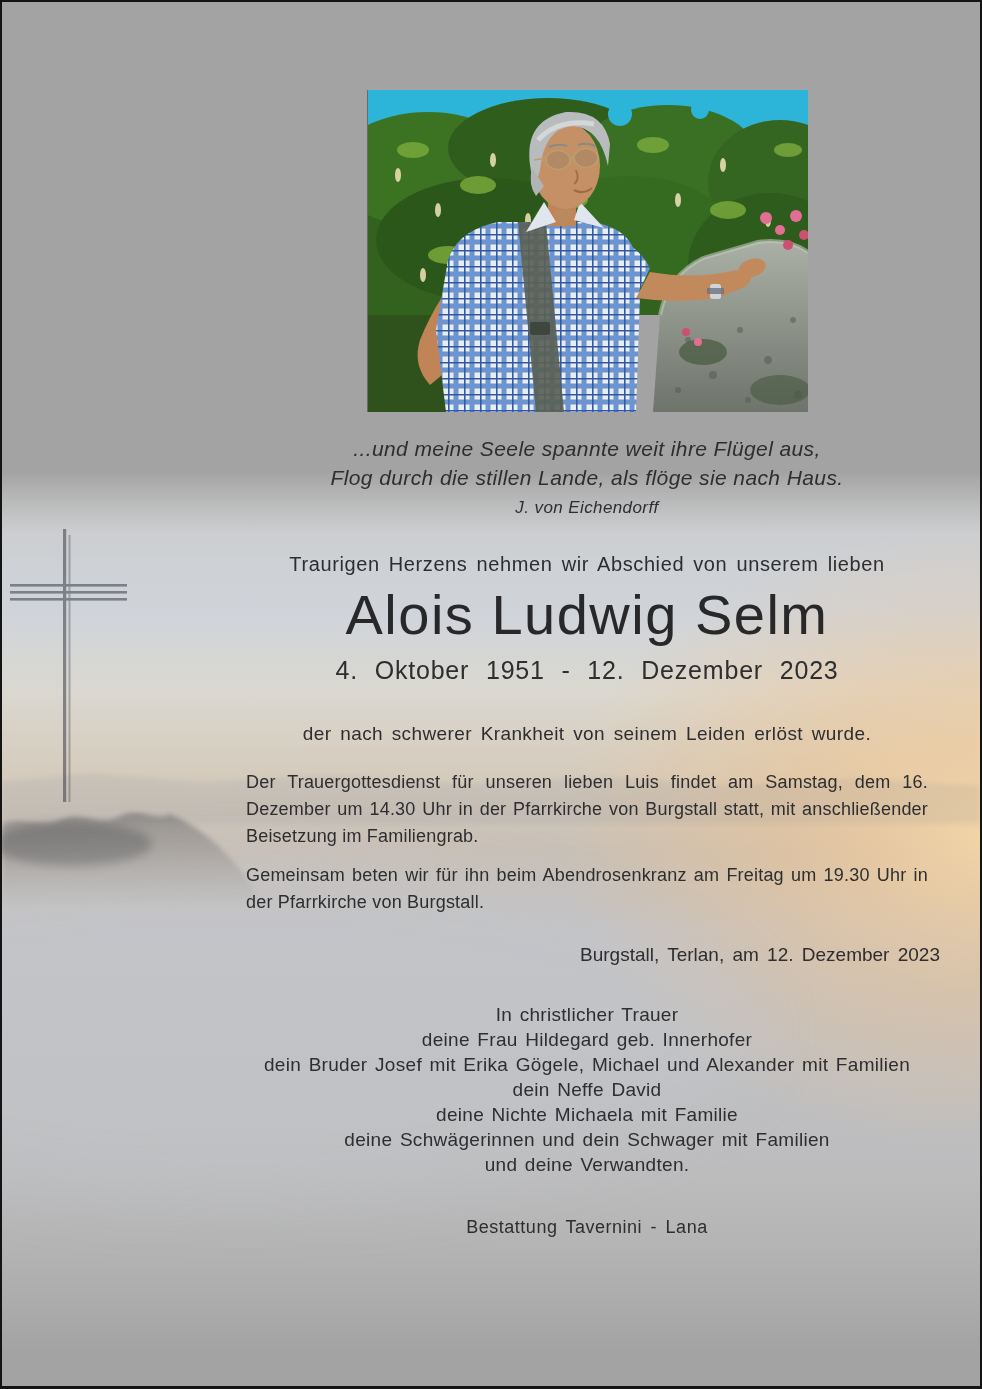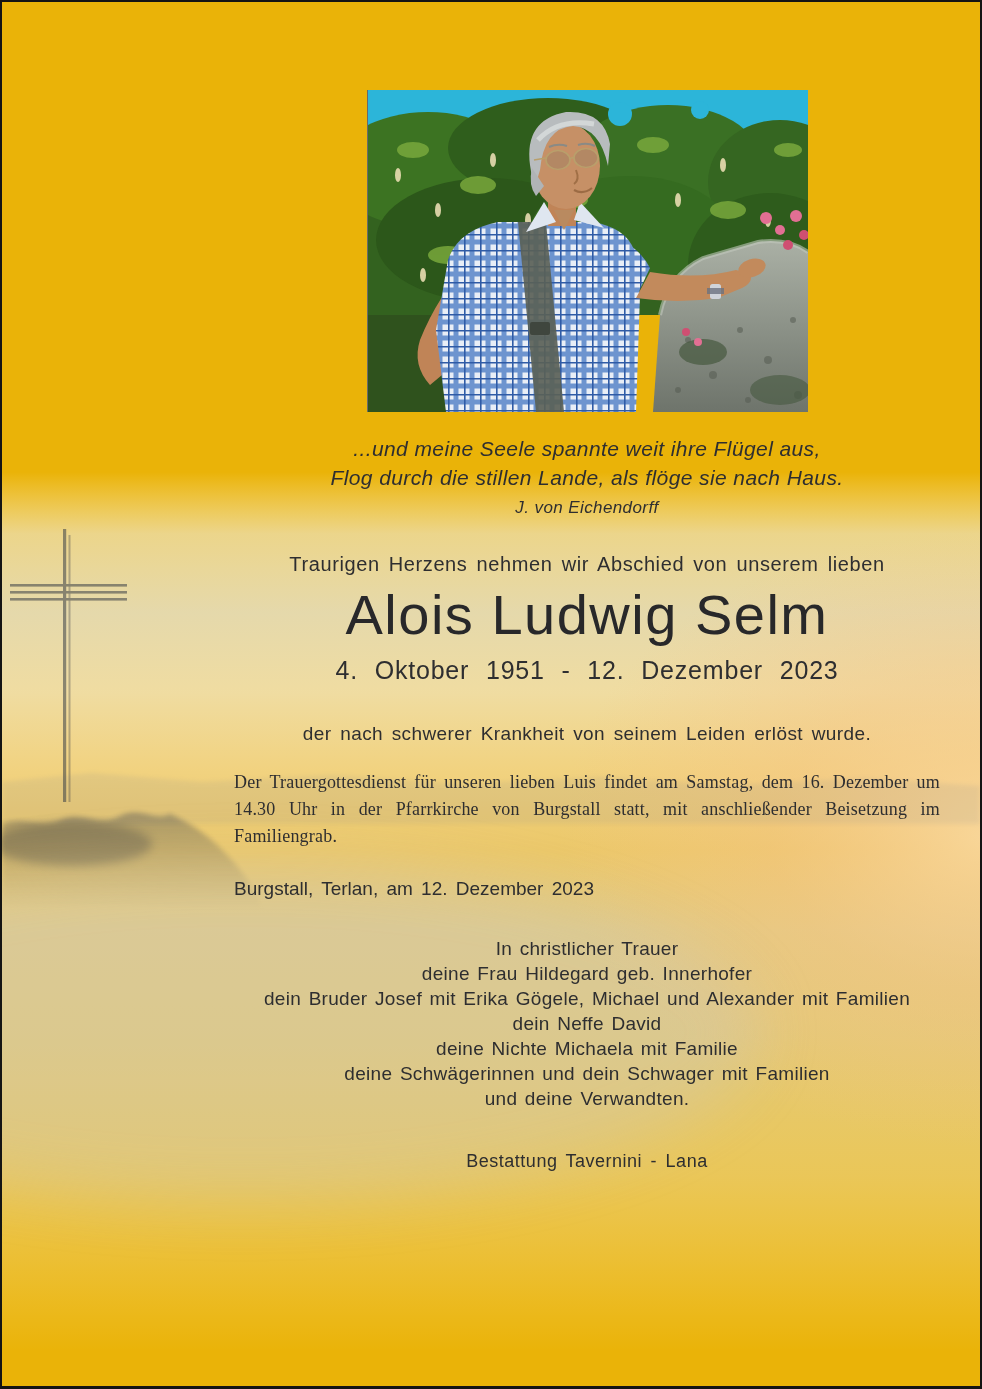--- a/index.html
+++ b/index.html
@@ -2,21 +2,21 @@
 <html><head>
 <meta charset="utf-8">
 <style>
   html,body{margin:0;padding:0;background:#ffffff;}
   .page{
     position:relative;
     width:982px;height:1389px;
     box-sizing:border-box;
     border:2px solid #141414;
     border-bottom-width:3px;
-    background:#eab308;
+    background:#a3a3a3;
     overflow:hidden;
     font-family:"Liberation Sans","DejaVu Sans",sans-serif;
     font-weight:300;
     color:#2e2e30;
     padding-left:24px;
   }
   .bg-scene{position:absolute;left:0;top:470px;width:978px;height:880px;z-index:0;}
   .photo{
     position:absolute;left:365px;top:88px;width:440px;height:322px;z-index:2;
     border-left:1px solid #6a6a6a;
@@ -32,22 +32,22 @@
   .name{
     margin:6px 0 0 0;font-weight:300;font-size:56px;line-height:64px;
     letter-spacing:1.5px;color:#28282a;
   }
   .dates{margin-top:8px;font-size:25px;line-height:30px;letter-spacing:.8px;word-spacing:9px;}
   .passing{margin-top:36px;font-size:19px;line-height:26px;letter-spacing:.4px;word-spacing:3px;}
   .announcement{
     margin:22px 44px 0 44px;text-align:justify;
     font-size:18px;line-height:27px;letter-spacing:.2px;
   }
-  .announcement p{margin:0;font-family:Liberation Serif, serif;}
-  .dateline{margin:26px 44px 0 44px;text-align:left;font-size:19px;line-height:26px;word-spacing:3px;}
+  .announcement p{margin:12px;}
+  .dateline{margin:26px 44px 0 44px;text-align:right;font-size:19px;line-height:26px;word-spacing:3px;}
   .mourners{margin-top:34px;font-size:19px;line-height:25px;letter-spacing:.3px;word-spacing:2px;}
   .thanks{margin:44px 58px 0 58px;font-size:19px;line-height:29px;word-spacing:3px;}
   .footer{margin-top:40px;font-size:18px;letter-spacing:.5px;word-spacing:3px;}
 </style>
 </head>
 <body>
 
 <div class="page">
 
   <svg class="bg-scene" viewBox="0 0 978 880" preserveAspectRatio="none" aria-hidden="true">
@@ -227,20 +227,21 @@
     <div class="intro">Traurigen Herzens nehmen wir Abschied von unserem lieben</div>
 
     <h1 class="name">Alois Ludwig Selm</h1>
 
     <div class="dates">4. Oktober 1951 - 12. Dezember 2023</div>
 
     <div class="passing">der nach schwerer Krankheit von seinem Leiden erlöst wurde.</div>
 
     <div class="announcement">
       <p>Der Trauergottesdienst für unseren lieben Luis findet am Samstag, dem 16. Dezember um 14.30 Uhr in der Pfarrkirche von Burgstall statt, mit anschließender Beisetzung im Familiengrab.</p>
+      <p>Gemeinsam beten wir für ihn beim Abendrosenkranz am Freitag um 19.30 Uhr in der Pfarrkirche von Burgstall.</p>
     </div>
 
     <div class="dateline">Burgstall, Terlan, am 12. Dezember 2023</div>
 
     <div class="mourners">
       <div>In christlicher Trauer</div>
       <div>deine Frau Hildegard geb. Innerhofer</div>
       <div>dein Bruder Josef mit Erika Gögele, Michael und Alexander mit Familien</div>
       <div>dein Neffe David</div>
       <div>deine Nichte Michaela mit Familie</div>

